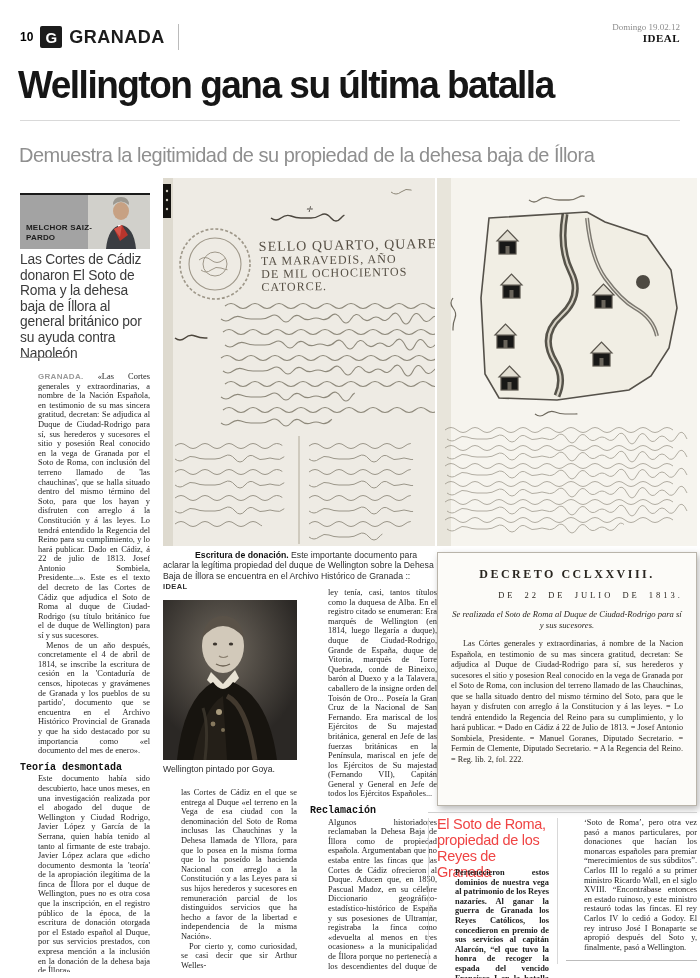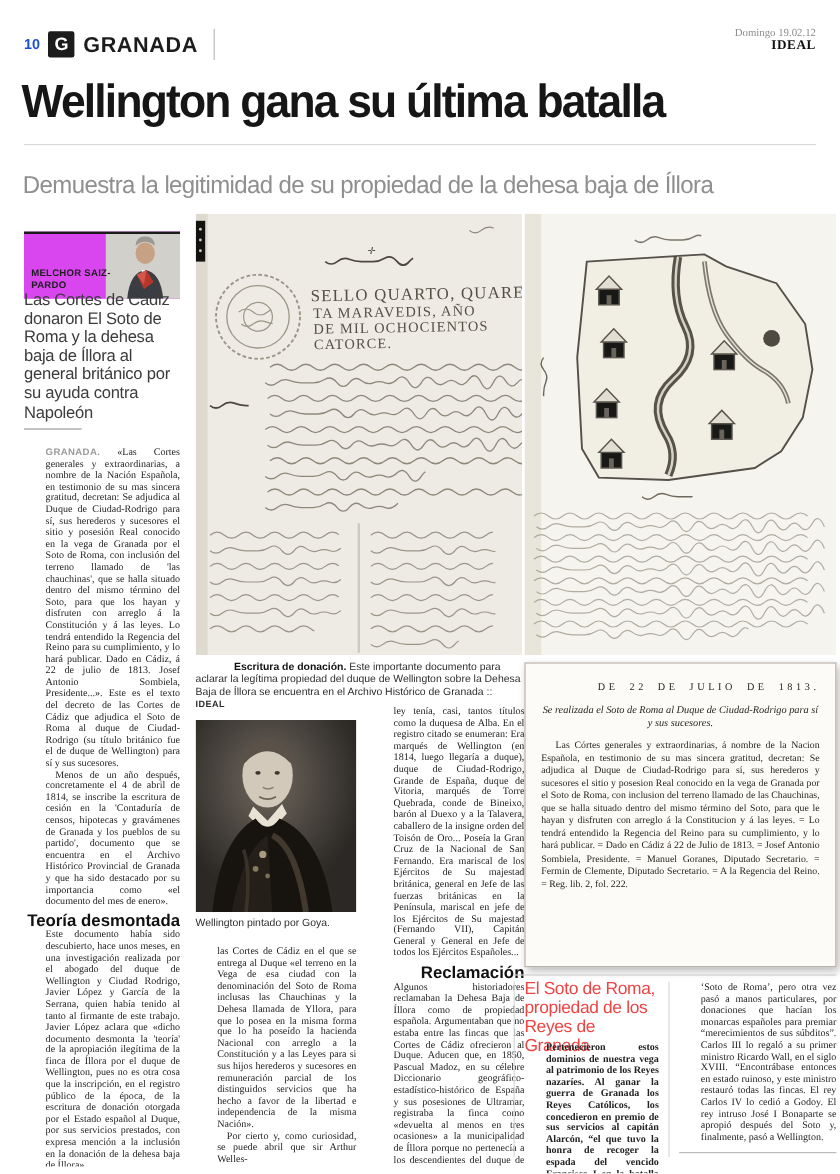--- a/index.html
+++ b/index.html
@@ -1,50 +1,50 @@
 <!DOCTYPE html>
 <html><head>
 <meta charset="utf-8">
 <style>
   html,body{margin:0;padding:0;background:#ffffff;}
   .page{position:relative;width:700px;height:978px;background:#ffffff;overflow:hidden;
         font-family:"Liberation Serif",serif;color:#1d1d1d;}
   
   .hdr{position:absolute;left:20px;top:22px;right:20px;height:34px;}
   .hdr-left{position:absolute;left:0;top:2px;display:flex;align-items:center;gap:7px;}
-  .pagenum{font-family:"Liberation Sans",sans-serif;font-size:12px;font-weight:bold;color:#1d4ed8;}
+  .pagenum{font-family:"Liberation Sans",sans-serif;font-size:12px;font-weight:bold;color:#000000;}
   .glogo{width:22px;height:22px;background:#1c1c1c;color:#fff;display:flex;align-items:center;justify-content:center;
          font-family:"Liberation Sans",sans-serif;font-weight:bold;font-size:15px;border-radius:2px;}
   .section{font-family:"Liberation Sans",sans-serif;font-weight:bold;font-size:18px;letter-spacing:.5px;color:#1c1c1c;}
   .hdr-div{width:1px;height:26px;background:#bbb;margin-left:6px;}
   .hdr-right{position:absolute;right:0;top:0;text-align:right;font-family:Liberation Serif, serif;}
   .date{font-size:9px;color:#8c8c8c;}
   .masthead{font-size:11px;font-weight:bold;color:#111;letter-spacing:.5px;}
   
   .headline{position:absolute;left:18px;top:64px;width:664px;margin:0;
             font-family:"Liberation Sans",sans-serif;font-weight:bold;font-size:37px;
             letter-spacing:-1.5px;color:#161616;transform:scaleY(1.05);}
   .rule-full{position:absolute;left:20px;width:660px;height:1px;background:#d9d9d9;}
   .subheadline{position:absolute;left:19px;top:144px;width:620px;margin:0;
                font-family:"Liberation Sans",sans-serif;font-weight:normal;font-size:20px;
                letter-spacing:-.5px;color:#8f8f8f;transform:scaleY(1.02);}
   
   .col{position:absolute;text-align:justify;font-size:8.4px;line-height:9.6px;color:#232323;}
   .col p{margin:0 0 0 18px;}
   .col p.indent{text-indent:8px;}
   .lead-in{font-family:"Liberation Sans",sans-serif;font-weight:bold;color:#9a9a9a;font-size:8px;letter-spacing:.3px;}
-  .subhead{font-family:Liberation Sans, sans-serif;font-weight:bold;font-size:14px;color:#111;
-           margin:7px 0 2px 0 !important;text-align:right;}
-  
-  .byline-card{position:absolute;left:20px;top:193px;width:130px;height:54px;background:#d946ef;border-top:2px solid #1a1a1a;}
+  .subhead{font-family:Liberation Mono, monospace;font-weight:bold;font-size:10px;color:#111;
+           margin:7px 0 2px 0 !important;text-align:left;}
+  
+  .byline-card{position:absolute;left:20px;top:193px;width:130px;height:54px;background:#a3a3a3;border-top:2px solid #1a1a1a;}
   .byline-name{position:absolute;left:6px;bottom:7px;font-family:"Liberation Sans",sans-serif;
                font-weight:bold;font-size:8px;line-height:9.5px;color:#1c1c1c;letter-spacing:.2px;}
   .byline-photo{position:absolute;right:0;top:0;width:62px;height:54px;}
   
-  .standfirst{position:absolute;left:20px;top:242px;width:132px;margin:0;
+  .standfirst{position:absolute;left:20px;top:252px;width:132px;margin:0;
               font-family:"Liberation Sans",sans-serif;font-size:13.8px;line-height:15.6px;
               color:#3c3c3c;letter-spacing:-.2px;}
   .standfirst-rule{position:absolute;left:20px;top:357px;width:48px;height:1px;background:#9a9a9a;}
   
   .img-frame{position:absolute;overflow:hidden;}
   .caption{font-family:"Liberation Sans",sans-serif;font-size:8.7px;line-height:10.4px;color:#2e2e2e;text-align:left;}
   .caption b{color:#111;padding-left:32px;}
   .credit{font-weight:bold;font-size:7.5px;letter-spacing:.4px;}
   
   .decree{position:absolute;left:437px;top:552px;width:260px;height:254px;background:#fcfbf8;
@@ -273,24 +273,25 @@
       <circle cx="56" cy="112" r="3" fill="#b8a888" opacity=".9"></circle>
       <circle cx="50" cy="124" r="2.4" fill="#a09070" opacity=".8"></circle>
       <circle cx="60" cy="130" r="2" fill="#a09070" opacity=".7"></circle>
       <path d="M40 108 q6 18 2 52" stroke="#3f382e" stroke-width="3" fill="none" opacity=".8"></path>
     </svg>
   </div>
   <div class="caption" style="position:absolute;left:163px;top:764px;width:134px">Wellington pintado por Goya.</div>
 
   <div class="col" style="left:163px;top:788px;width:134px;height:184px;overflow:hidden">
     <p>las Cortes de Cádiz en el que se entrega al Duque «el terreno en la Vega de esa ciudad con la denominación del Soto de Roma inclusas las Chauchinas y la Dehesa llamada de Yllora, para que lo posea en la misma forma que lo ha poseído la hacienda Nacional con arreglo a la Constitución y a las Leyes para si sus hijos herederos y sucesores en remuneración parcial de los distinguidos servicios que ha hecho a favor de la libertad e independencia de la misma Nación».</p>
-    <p class="indent">Por cierto y, como curiosidad, se puede abril que sir Arthur Welles-</p>
+    <p class="indent">Por cierto y, como curiosidad, se casi decir que sir Arthur Welles-</p>
   </div>
 
   <div class="decree">
+    <p class="decree-title">DECRETO CCLXXVIII.</p>
     <p class="decree-date">DE 22 DE JULIO DE 1813.</p>
     <p class="decree-sub">Se realizada el Soto de Roma al Duque de Ciudad-Rodrigo para sí y sus sucesores.</p>
     <p class="decree-body">Las Córtes generales y extraordinarias, á nombre de la Nacion Española, en testimonio de su mas sincera gratitud, decretan: Se adjudica al Duque de Ciudad-Rodrigo para sí, sus herederos y sucesores el sitio y posesion Real conocido en la vega de Granada por el Soto de Roma, con inclusion del terreno llamado de las Chauchinas, que se halla situado dentro del mismo término del Soto, para que le hayan y disfruten con arreglo á la Constitucion y á las leyes. = Lo tendrá entendido la Regencia del Reino para su cumplimiento, y lo hará publicar. = Dado en Cádiz á 22 de Julio de 1813. = Josef Antonio Sombiela, Presidente. = Manuel Goranes, Diputado Secretario. = Fermin de Clemente, Diputado Secretario. = A la Regencia del Reino. = Reg. lib. 2, fol. 222.</p>
   </div>
 
   <div class="sb-rule-top"></div>
   <div class="sb-vrule-left"></div>
   <div class="sb-vrule-mid"></div>
   <h3 class="sb-heading">El Soto de Roma, propiedad de los Reyes de Granada</h3>
   <div class="col sb-left">

